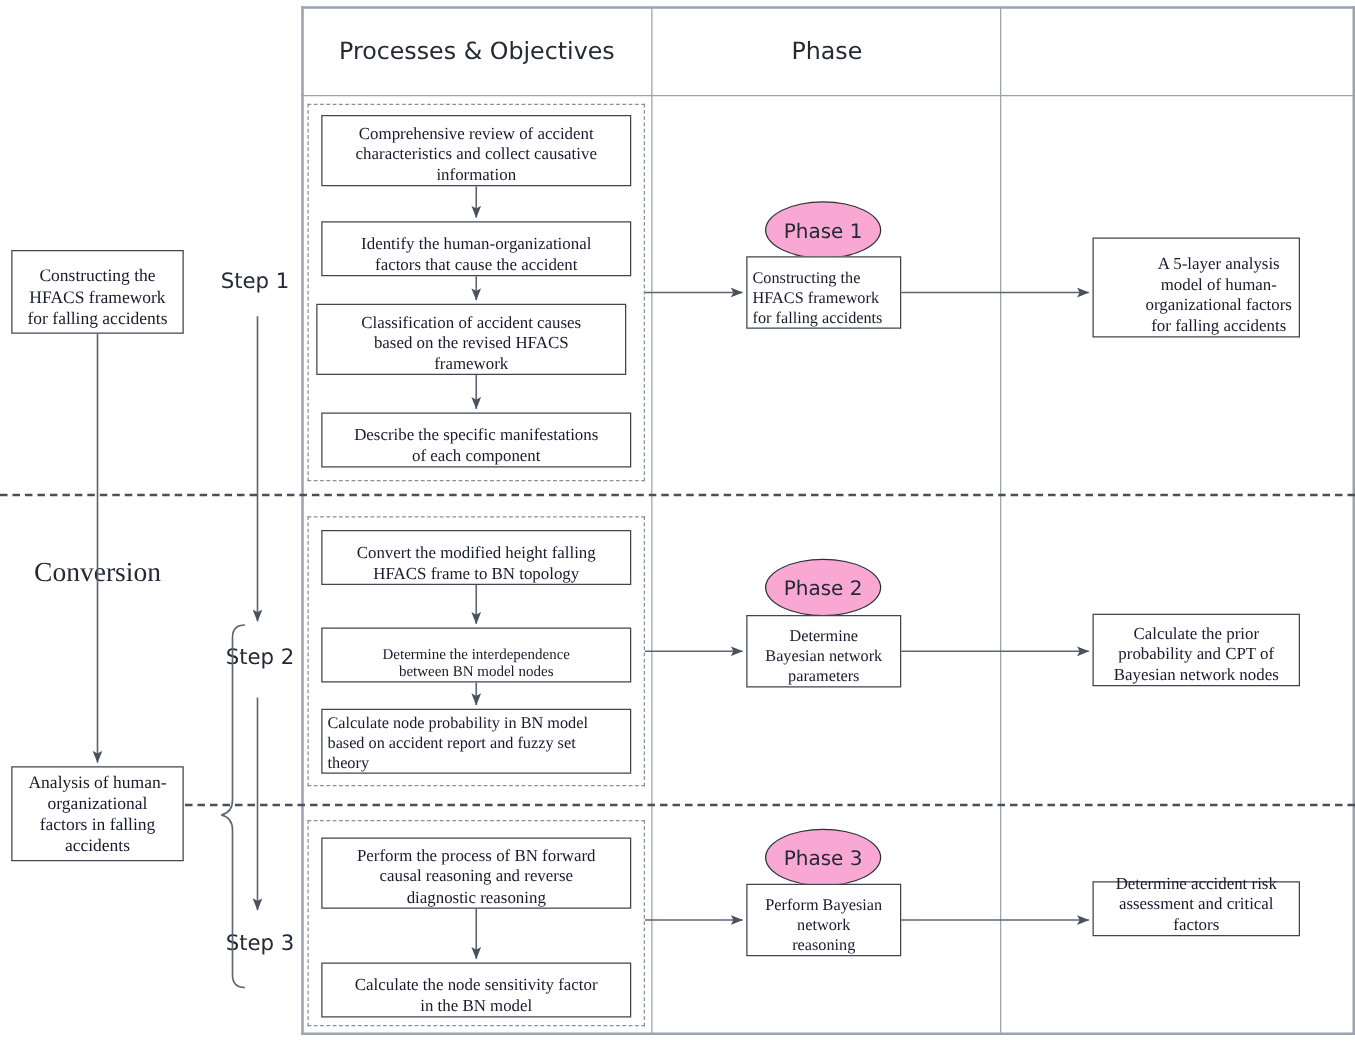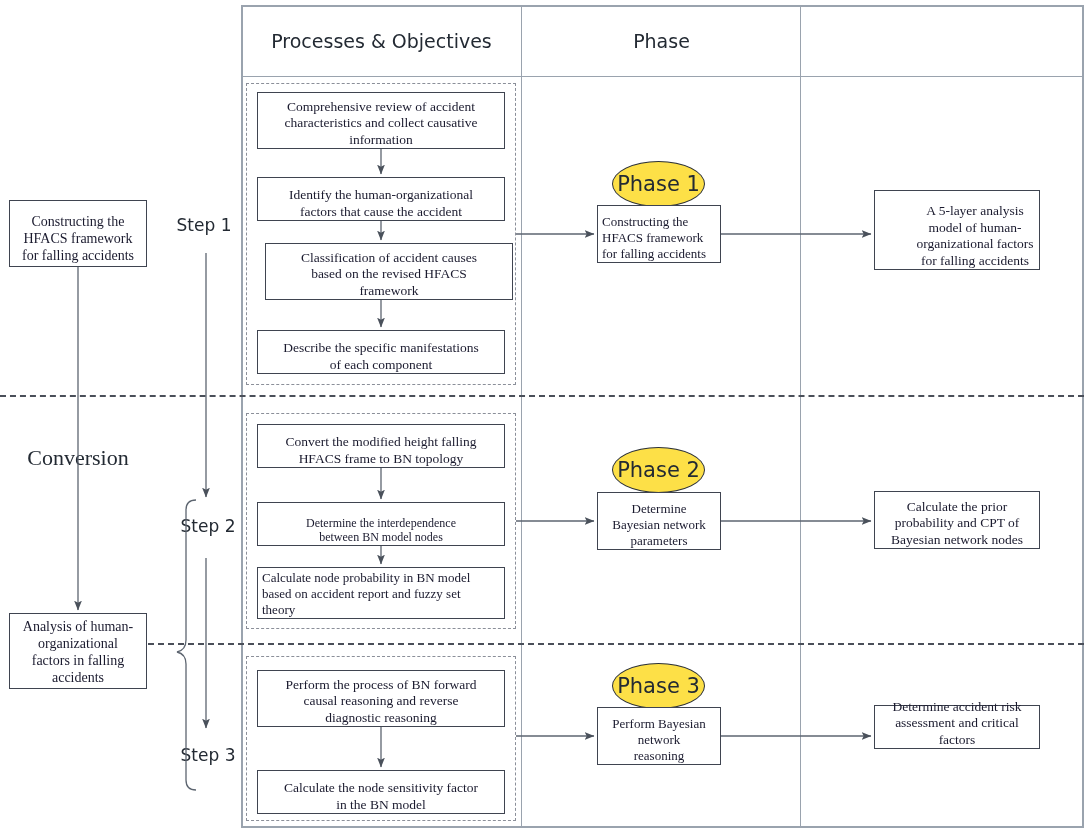--- a/index.html
+++ b/index.html
@@ -22,23 +22,23 @@
     font-family:"DejaVu Sans",sans-serif;
     font-size:19px;color:#232a33;
     display:flex;align-items:center;justify-content:center;
   }
   .sanslbl{
     font-family:"DejaVu Sans",sans-serif;
     font-size:17px;color:#232a33;
     display:flex;align-items:center;justify-content:center;
   }
   .ellipse{
-    border:1.5px solid #2b3038;border-radius:50%;background:#fde047;
+    border:1.5px solid #2b3038;border-radius:50%;background:#f9a8d4;
     display:flex;align-items:center;justify-content:center;
-    font-family:"DejaVu Sans",sans-serif;font-size:21px;color:#232a33;
+    font-family:"DejaVu Sans",sans-serif;font-size:16px;color:#232a33;
   }
   .tbl-line{background:#9aa3ae;}
   .dashline{
     border-top:2px dashed #4a4f59;height:0;
   }
   svg.ov{position:absolute;left:0;top:0;width:1084px;height:838px;overflow:visible;pointer-events:none;}
 </style>
 </head>
 <body>
 
@@ -92,21 +92,21 @@
     </div>
   </div>
 
   <div class="abs boxed" style="left:257px;top:177px;width:248px;height:44px;font-size:13.5px;">
     <div>
       <div>Identify the human-organizational</div>
       <div>factors that cause the accident</div>
     </div>
   </div>
 
-  <div class="abs boxed" style="left:265px;top:243px;width:248px;height:57px;font-size:13.5px;">
+  <div class="abs boxed" style="left:253px;top:243px;width:248px;height:57px;font-size:13.5px;">
     <div>
       <div>Classification of accident causes</div>
       <div>based on the revised HFACS</div>
       <div>framework</div>
     </div>
   </div>
 
   <div class="abs boxed" style="left:257px;top:330px;width:248px;height:44px;font-size:13.5px;">
     <div>
       <div>Describe the specific manifestations</div>

